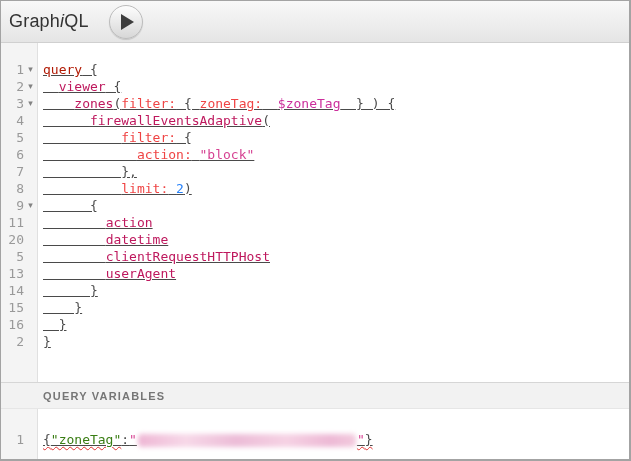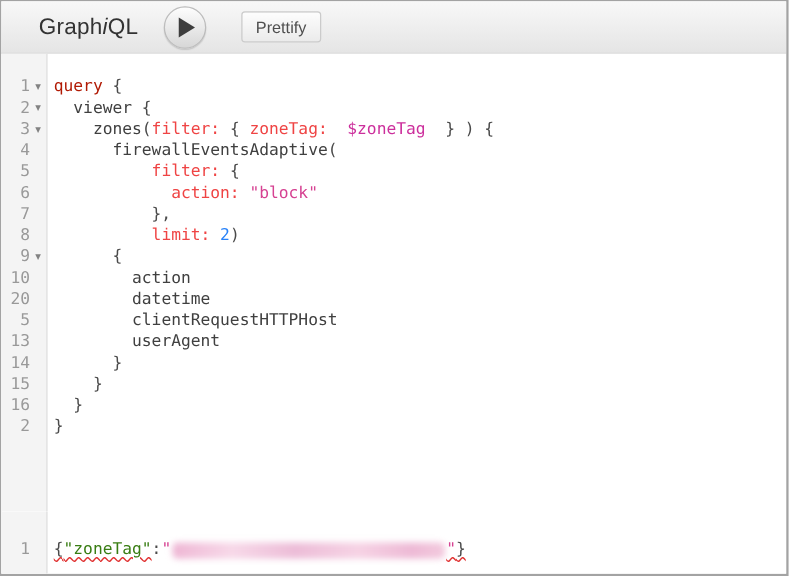--- a/index.html
+++ b/index.html
@@ -12,21 +12,21 @@
     border-right-width:2px; border-bottom-width:2px;
     background:#fff;
     display:flex; flex-direction:column;
     overflow:hidden;
   }
 
   
   .topbar {
     flex:0 0 42px; height:42px;
     display:flex; align-items:center;
-    padding-left:30px;
+    padding-left:8px;
     background:linear-gradient(#f8f8f8, #e5e5e5);
     border-bottom:1px solid #d0d0d0;
   }
   .logo { font-size:18px; color:#333; margin-right:20px; letter-spacing:.2px; }
   .logo em { font-style:italic; }
   .execute-btn {
     width:34px; height:34px; border-radius:50%;
     background:linear-gradient(#fdfdfd, #d7d7d7);
     border:1px solid #bcbcbc;
     box-shadow:0 1px 1px rgba(0,0,0,.15);
@@ -73,26 +73,27 @@
     font-size:9px; line-height:17px;
     color:#828282;
     cursor:pointer;
   }
   .code {
     flex:1; padding:18px 0 0 5px;
     font:13px/17px "DejaVu Sans Mono", monospace;
     white-space:pre;
     color:#4a4a4a;
     cursor:text;
+    text-decoration:underline;
   }
   .code-line { height:17px; }
 
   
   .tk-kw   { color:#b11a04; }
-  .tk-f    { color:#404040; }
+  .tk-f    { color:#be185d; }
   .tk-a    { color:#ef4444; }
   .tk-v    { color:#cc2f9c;text-align:center; }
   .tk-s    { color:#d64292; }
   .tk-n    { color:#2882f9; }
   .tk-p    { color:#4a4a4a; }
   .tk-prop { color:#397d13; }
   .err {
     text-decoration:underline;
     text-decoration-style:wavy;
     text-decoration-color:#e03131;
@@ -128,21 +129,20 @@
 </head>
 <body>
 
 <div class="graphiql">
 
   <div class="topbar">
     <div class="logo"><span>Graph</span><em>i</em><span>QL</span></div>
     <button class="execute-btn">
       <span class="play"></span>
     </button>
-    <button class="tb-btn">Prettify</button>
   </div>
 
   <div class="editor">
     <div class="gutter">
         <div class="gutter-row">
           <span class="lnum">1</span>
           <span class="fold">▾</span>
         </div>
         <div class="gutter-row">
           <span class="lnum">2</span>
@@ -170,21 +170,21 @@
         </div>
         <div class="gutter-row">
           <span class="lnum">8</span>
           <span class="fold"></span>
         </div>
         <div class="gutter-row">
           <span class="lnum">9</span>
           <span class="fold">▾</span>
         </div>
         <div class="gutter-row">
-          <span class="lnum">10</span>
+          <span class="lnum">11</span>
           <span class="fold"></span>
         </div>
         <div class="gutter-row">
           <span class="lnum">20</span>
           <span class="fold"></span>
         </div>
         <div class="gutter-row">
           <span class="lnum">5</span>
           <span class="fold"></span>
         </div>
@@ -205,20 +205,23 @@
           <span class="fold"></span>
         </div>
         <div class="gutter-row">
           <span class="lnum">2</span>
           <span class="fold"></span>
         </div>
       </div>
     <div class="code"><div class="code-line"><span class="tk-kw">query</span><span class="tk-p"> {</span></div><div class="code-line"><span class="tk-p">  </span><span class="tk-f">viewer</span><span class="tk-p"> {</span></div><div class="code-line"><span class="tk-p">    </span><span class="tk-f">zones</span><span class="tk-p">(</span><span class="tk-a">filter:</span><span class="tk-p"> { </span><span class="tk-a">zoneTag:</span><span class="tk-p">  </span><span class="tk-v">$zoneTag</span><span class="tk-p">  } ) {</span></div><div class="code-line"><span class="tk-p">      </span><span class="tk-f">firewallEventsAdaptive</span><span class="tk-p">(</span></div><div class="code-line"><span class="tk-p">          </span><span class="tk-a">filter:</span><span class="tk-p"> {</span></div><div class="code-line"><span class="tk-p">            </span><span class="tk-a">action:</span><span class="tk-p"> </span><span class="tk-s">"block"</span></div><div class="code-line"><span class="tk-p">          },</span></div><div class="code-line"><span class="tk-p">          </span><span class="tk-a">limit:</span><span class="tk-p"> </span><span class="tk-n">2</span><span class="tk-p">)</span></div><div class="code-line"><span class="tk-p">      {</span></div><div class="code-line"><span class="tk-p">        </span><span class="tk-f">action</span></div><div class="code-line"><span class="tk-p">        </span><span class="tk-f">datetime</span></div><div class="code-line"><span class="tk-p">        </span><span class="tk-f">clientRequestHTTPHost</span></div><div class="code-line"><span class="tk-p">        </span><span class="tk-f">userAgent</span></div><div class="code-line"><span class="tk-p">      }</span></div><div class="code-line"><span class="tk-p">    }</span></div><div class="code-line"><span class="tk-p">  }</span></div><div class="code-line"><span class="tk-p">}</span></div></div>
   </div>
 
+  <div class="var-title">
+    <span>QUERY VARIABLES</span>
+  </div>
 
   <div class="editor var-editor">
     <div class="gutter">
         <div class="gutter-row">
           <span class="lnum">1</span>
           <span class="fold"></span>
         </div>
       </div>
     <div class="code"><div class="code-line"><span class="tk-p err">{</span><span class="tk-prop err">"zoneTag"</span><span class="tk-p">:</span><span class="tk-s">"</span><span class="redact"></span><span class="tk-s err">"</span><span class="tk-p err">}</span></div></div>
   </div>

